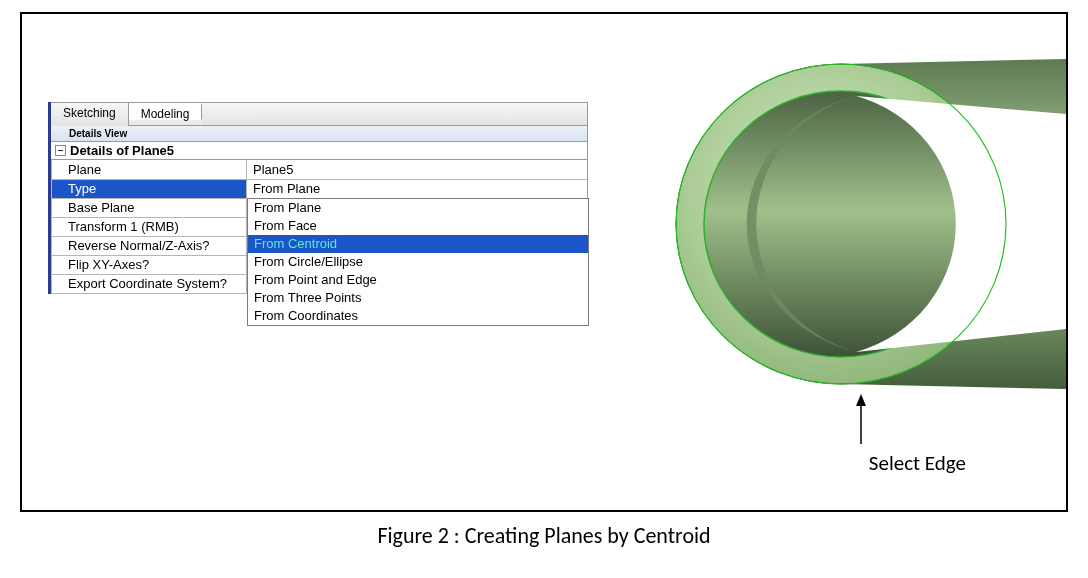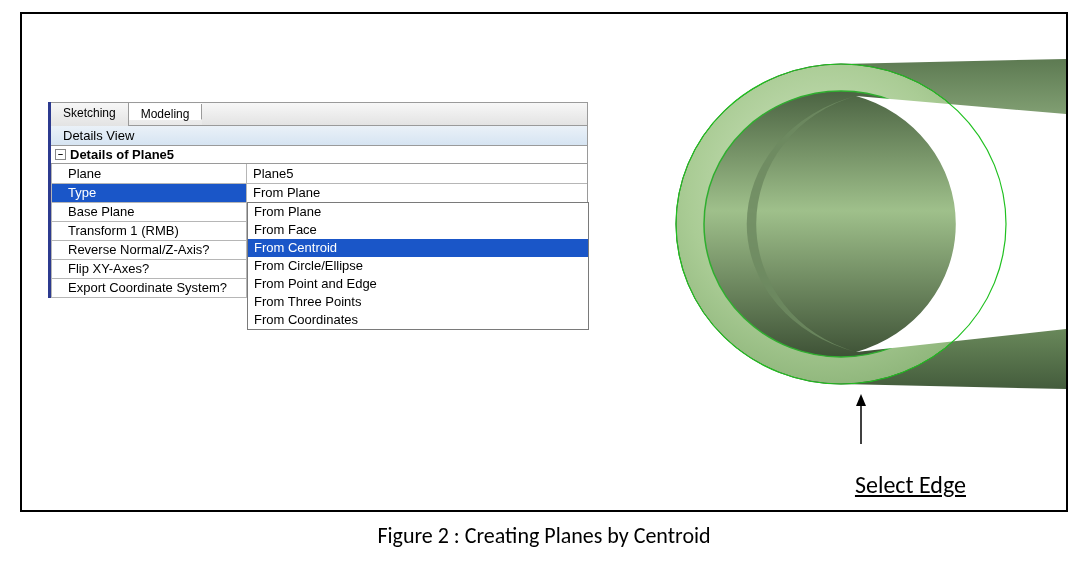--- a/index.html
+++ b/index.html
@@ -51,22 +51,23 @@
   }
   .tabs-filler {
     flex: 1;
     background: linear-gradient(#f7f7f7,#e3e3e3);
   }
   .details-header {
     background: linear-gradient(#eaf1f8,#d6e4f2);
     border: 1px solid #9a9a9a;
     border-left: none;
     border-top: none;
-    padding: 2px 12px;
-    font-size: 13px;
+    padding: 2px 18px;
+    font-size: 10px;
+    font-weight: bold;
   }
   .group-header {
     background: #fff;
     border: 1px solid #9a9a9a;
     border-left: none;
     border-top: none;
     padding: 1px 4px;
     font-weight: bold;
     font-size: 13px;
     display: flex;
@@ -118,43 +119,42 @@
     z-index: 5;
   }
   .dropdown .opt {
     padding: 0 6px;
     height: 18px;
     line-height: 18px;
     cursor: pointer;
   }
   .dropdown .opt.sel {
     background: #1a56c8;
-    color: #ffffff;
+    color: #5eead4;
   }
   .model-area {
     position: absolute;
     right: 0;
     top: 30px;
     width: 430px;
     height: 380px;
   }
   .annot-arrow {
     position: absolute;
     right: 190px;
     top: 380px;
     width: 30px;
     height: 55px;
   }
   .annot-label {
     position: absolute;
     right: 100px;
-    top: 456px;
-    font-size: 24px;
+    top: 436px;
+    font-size: 21px;
     font-family: Calibri, sans-serif;
-    text-decoration: underline;
   }
   .caption {
     position: absolute;
     left: 0;
     top: 522px;
     width: 1088px;
     text-align: center;
     font-size: 22px;
     font-family: Calibri, sans-serif;
   }

